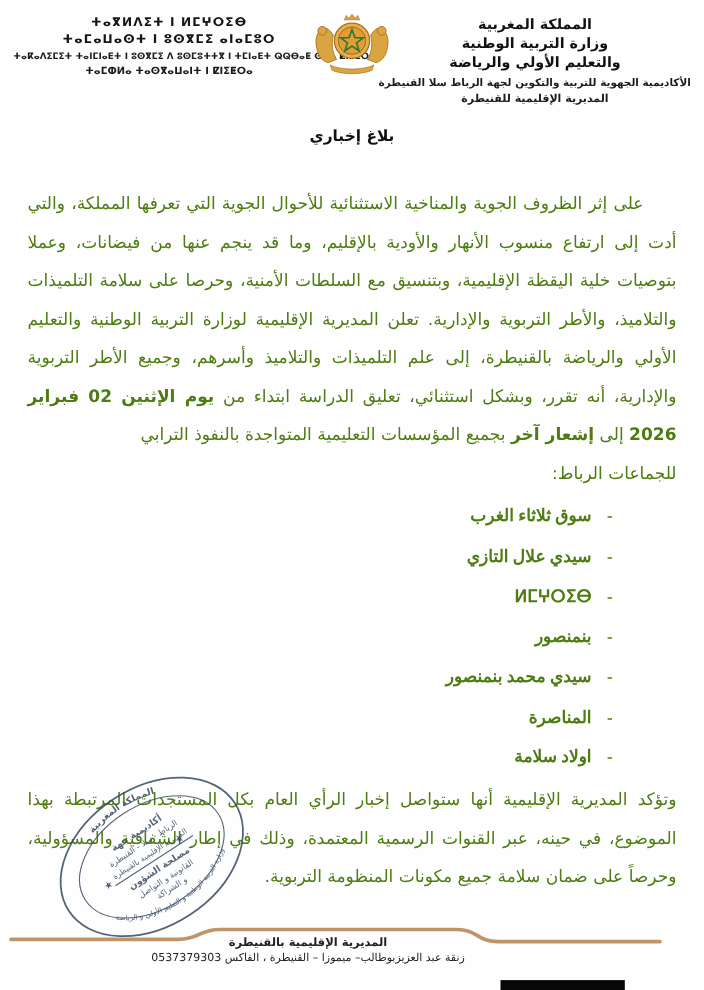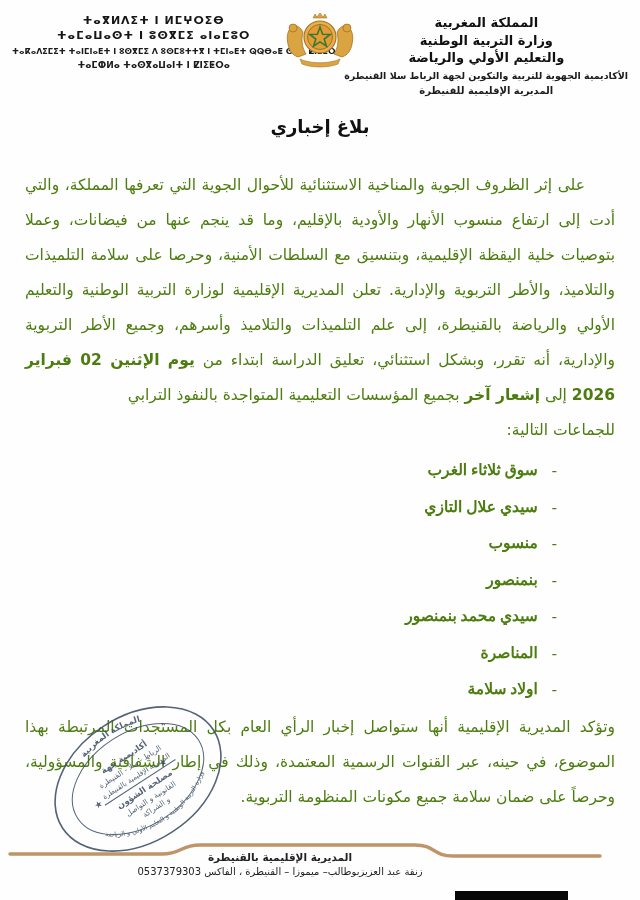--- a/index.html
+++ b/index.html
@@ -9,21 +9,21 @@
   
   .header{position:absolute;top:14px;left:0;right:0;display:flex;flex-direction:row;justify-content:space-between;align-items:flex-start;padding:0 12px;}
   .hdr-col{width:46%;text-align:center;line-height:1.35;}
   .hdr-arabic{font-weight:bold;font-size:13px;color:#111;}
   .hdr-tifinagh{font-weight:bold;font-size:11px;letter-spacing:1px;color:#161616;direction:ltr;}
   .hdr-sub{font-size:9.5px;font-weight:bold;margin-top:3px;white-space:nowrap;}
   .hdr-sub2{font-size:10px;font-weight:bold;margin-top:2px;}
   .logo-wrap{position:absolute;left:50%;top:-2px;transform:translateX(-50%);width:76px;height:58px;}
 
   
-  .doc-title{position:absolute;top:116px;left:0;right:0;text-align:center;font-size:18px;font-weight:bold;color:#111;}
+  .doc-title{position:absolute;top:116px;left:0;right:0;text-align:center;font-size:14px;font-weight:bold;color:#111;}
 
   
   .body-text{position:absolute;top:168px;right:25px;left:25px;font-size:15.5px;line-height:35px;text-align:justify;color:#4d7c0f;}
   .p1{text-indent:30px;margin:0;}
   .b{font-weight:bold;}
   .communes-intro{margin:0;}
   ul.communes{list-style:none;margin:4px 0 0 0;padding:0 58px 0 0;font-family:Liberation Serif, serif;}
   ul.communes li{font-weight:bold;font-size:15.5px;line-height:36.5px;}
   ul.communes .dash{display:inline-block;margin-left:14px;font-weight:bold;}
   .closing{margin:2px 0 0 0;}
@@ -79,26 +79,26 @@
       <div class="hdr-tifinagh">ⵜⴰⵎⴰⵡⴰⵙⵜ ⵏ ⵓⵙⴳⵎⵉ ⴰⵏⴰⵎⵓⵔ</div>
       <div class="hdr-sub" style="direction:ltr;font-size:8px;">ⵜⴰⴽⴰⴷⵉⵎⵉⵜ ⵜⴰⵏⵎⵏⴰⴹⵜ ⵏ ⵓⵙⴳⵎⵉ ⴷ ⵓⵙⵎⵓⵜⵜⴳ ⵏ ⵜⵎⵏⴰⴹⵜ ⵕⵕⴱⴰⵟ ⵙⵍⴰ ⵇⵏⵉⵟⵔⴰ</div>
       <div class="hdr-sub2" style="direction:ltr;font-size:9px;">ⵜⴰⵎⵀⵍⴰ ⵜⴰⵙⴳⴰⵡⴰⵏⵜ ⵏ ⵇⵏⵉⵟⵔⴰ</div>
     </div>
   </div>
 
   <div class="doc-title">بلاغ إخباري</div>
 
   <div class="body-text">
     <p class="p1"><span>على إثر الظروف الجوية والمناخية الاستثنائية للأحوال الجوية التي تعرفها المملكة، والتي أدت إلى ارتفاع منسوب الأنهار والأودية بالإقليم، وما قد ينجم عنها من فيضانات، وعملا بتوصيات خلية اليقظة الإقليمية، وبتنسيق مع السلطات الأمنية، وحرصا على سلامة التلميذات والتلاميذ، والأطر التربوية والإدارية. تعلن المديرية الإقليمية لوزارة التربية الوطنية والتعليم الأولي والرياضة بالقنيطرة، إلى علم التلميذات والتلاميذ وأسرهم، وجميع الأطر التربوية والإدارية، أنه تقرر، وبشكل استثنائي، تعليق الدراسة ابتداء من </span><span class="b">يوم الإثنين 02 فبراير 2026</span><span> إلى </span><span class="b">إشعار آخر</span><span> بجميع المؤسسات التعليمية المتواجدة بالنفوذ الترابي</span></p>
-    <p class="communes-intro">للجماعات التالية:</p>
+    <p class="communes-intro">للجماعات الرباط:</p>
 
     <ul class="communes">
       <li><span class="dash">-</span><span>سوق ثلاثاء الغرب</span></li>
       <li><span class="dash">-</span><span>سيدي علال التازي</span></li>
-      <li><span class="dash">-</span><span>منسوب</span></li>
+      <li><span class="dash">-</span><span>ⵍⵎⵖⵔⵉⴱ</span></li>
       <li><span class="dash">-</span><span>بنمنصور</span></li>
       <li><span class="dash">-</span><span>سيدي محمد بنمنصور</span></li>
       <li><span class="dash">-</span><span>المناصرة</span></li>
       <li><span class="dash">-</span><span>اولاد سلامة</span></li>
     </ul>
 
     <p class="closing">وتؤكد المديرية الإقليمية أنها ستواصل إخبار الرأي العام بكل المستجدات المرتبطة بهذا الموضوع، في حينه، عبر القنوات الرسمية المعتمدة، وذلك في إطار الشفافية والمسؤولية، وحرصاً على ضمان سلامة جميع مكونات المنظومة التربوية.</p>
   </div>
 
   <svg class="stamp" viewBox="0 0 200 170">

